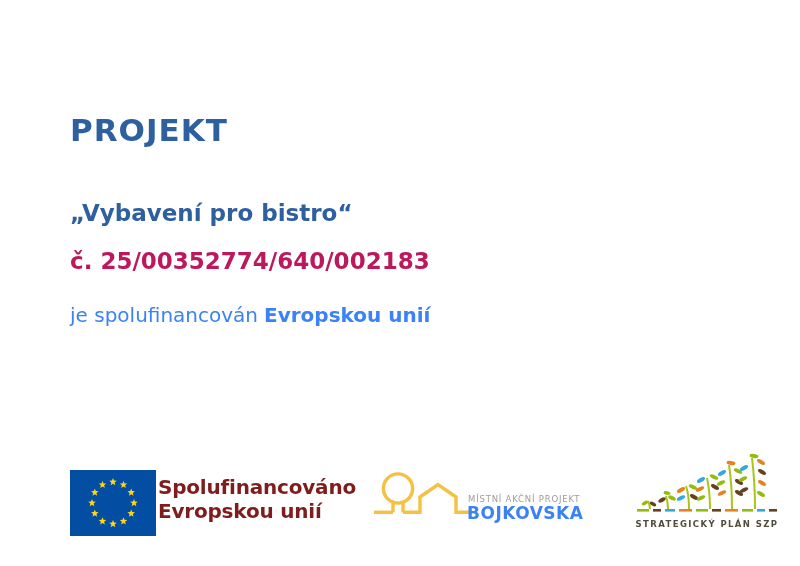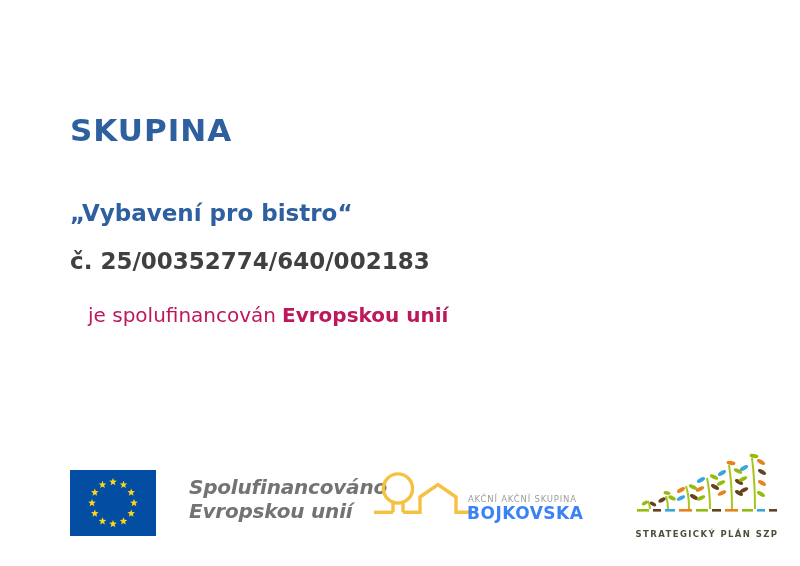--- a/index.html
+++ b/index.html
@@ -14,58 +14,57 @@
     left:70px;top:92px;
     font-size:31px;font-weight:bold;color:#2E5F9F;letter-spacing:1px;
     line-height:1.1;
   }
   .project-name{
     left:70px;top:188px;
     font-size:23px;font-weight:bold;color:#2E5F9F;line-height:1.1;margin-top:13px;
   }
   .project-number{
     left:70px;top:226px;
-    font-size:23px;font-weight:bold;color:#404040;line-height:1.1;
+    font-size:23px;font-weight:bold;color:#be185d;line-height:1.1;
   }
   .funding{
-    left:88px;top:284px;
-    font-size:20px;color:#be185d;line-height:1.1;
+    left:70px;top:284px;
+    font-size:20px;color:#3b82f6;line-height:1.1;
   }
   .funding strong{margin-left:.30em;}
   
   .eu-logo{left:70px;top:470px;width:270px;height:70px;display:flex;}
   .eu-flag{display:block;flex:0 0 auto;}
   .eu-text{
-    margin-left:33px;padding-top:5px;
-    font-size:20px;line-height:24px;font-weight:bold;color:#737373;
+    margin-left:2px;padding-top:5px;
+    font-size:20px;line-height:24px;font-weight:bold;color:#7f1d1d;
     letter-spacing:-0.2px;
-    font-style:italic;
   }
   .bojkovska-logo{left:373px;top:468px;width:200px;height:60px;}
   .bojkovska-icon{position:absolute;left:0;top:0;}
   .bojkovska-subtitle{
     position:absolute;left:95px;top:26px;
     font-size:8.5px;color:#9C9C9B;letter-spacing:0.8px;white-space:nowrap;
   }
   .bojkovska-name{
     position:absolute;left:94px;top:35px;
     font-size:17px;font-weight:bold;color:#3b82f6;letter-spacing:0.5px;white-space:nowrap;
   }
   .szp-logo{left:634px;top:452px;width:146px;height:80px;text-align:center;}
   .szp-label{
-    margin-top:11px;
+    margin-top:1px;
     font-size:8.5px;font-weight:bold;color:#504D3C;letter-spacing:1.4px;white-space:nowrap;
   }
 </style>
 </head>
 <body>
 
 <main>
 
-  <h1 class="abs title">SKUPINA</h1>
+  <h1 class="abs title">PROJEKT</h1>
 
   <p class="abs project-name">„Vybavení pro bistro“</p>
 
   <p class="abs project-number">č. 25/00352774/640/002183</p>
 
   <p class="abs funding"><span>je spolufinancován</span><strong>Evropskou unií</strong></p>
 
   <footer>
 
     <div class="abs eu-logo">
@@ -96,21 +95,21 @@
     <div class="abs bojkovska-logo">
       <svg class="bojkovska-icon" width="104" height="58" viewBox="0 0 104 58" aria-hidden="true">
         <g fill="none" stroke="#F6C142" stroke-width="3.4" stroke-linejoin="miter" stroke-linecap="butt">
           <circle cx="25" cy="20.5" r="14.6"></circle>
           <path d="M20,33 L20,44.3"></path>
           <path d="M30,33 L30,44.3"></path>
           <path d="M1,44.3 L20,44.3"></path>
           <path d="M30,44.3 L47,44.3 L47,29 L65,16.5 L83,29 L83,44.3 L99,44.3"></path>
         </g>
       </svg>
-      <div class="bojkovska-subtitle">AKČNÍ AKČNÍ SKUPINA</div>
+      <div class="bojkovska-subtitle">MÍSTNÍ AKČNÍ PROJEKT</div>
       <div class="bojkovska-name">BOJKOVSKA</div>
     </div>
 
     <div class="abs szp-logo">
       <svg width="146" height="62" viewBox="0 0 146 62" aria-hidden="true">
 
         <g>
           <rect x="3" y="57" width="12" height="2.6" fill="#94BC0F"></rect>
           <rect x="19" y="57" width="8" height="2.6" fill="#64411F"></rect>
           <rect x="31" y="57" width="10" height="2.6" fill="#35A7DE"></rect>

